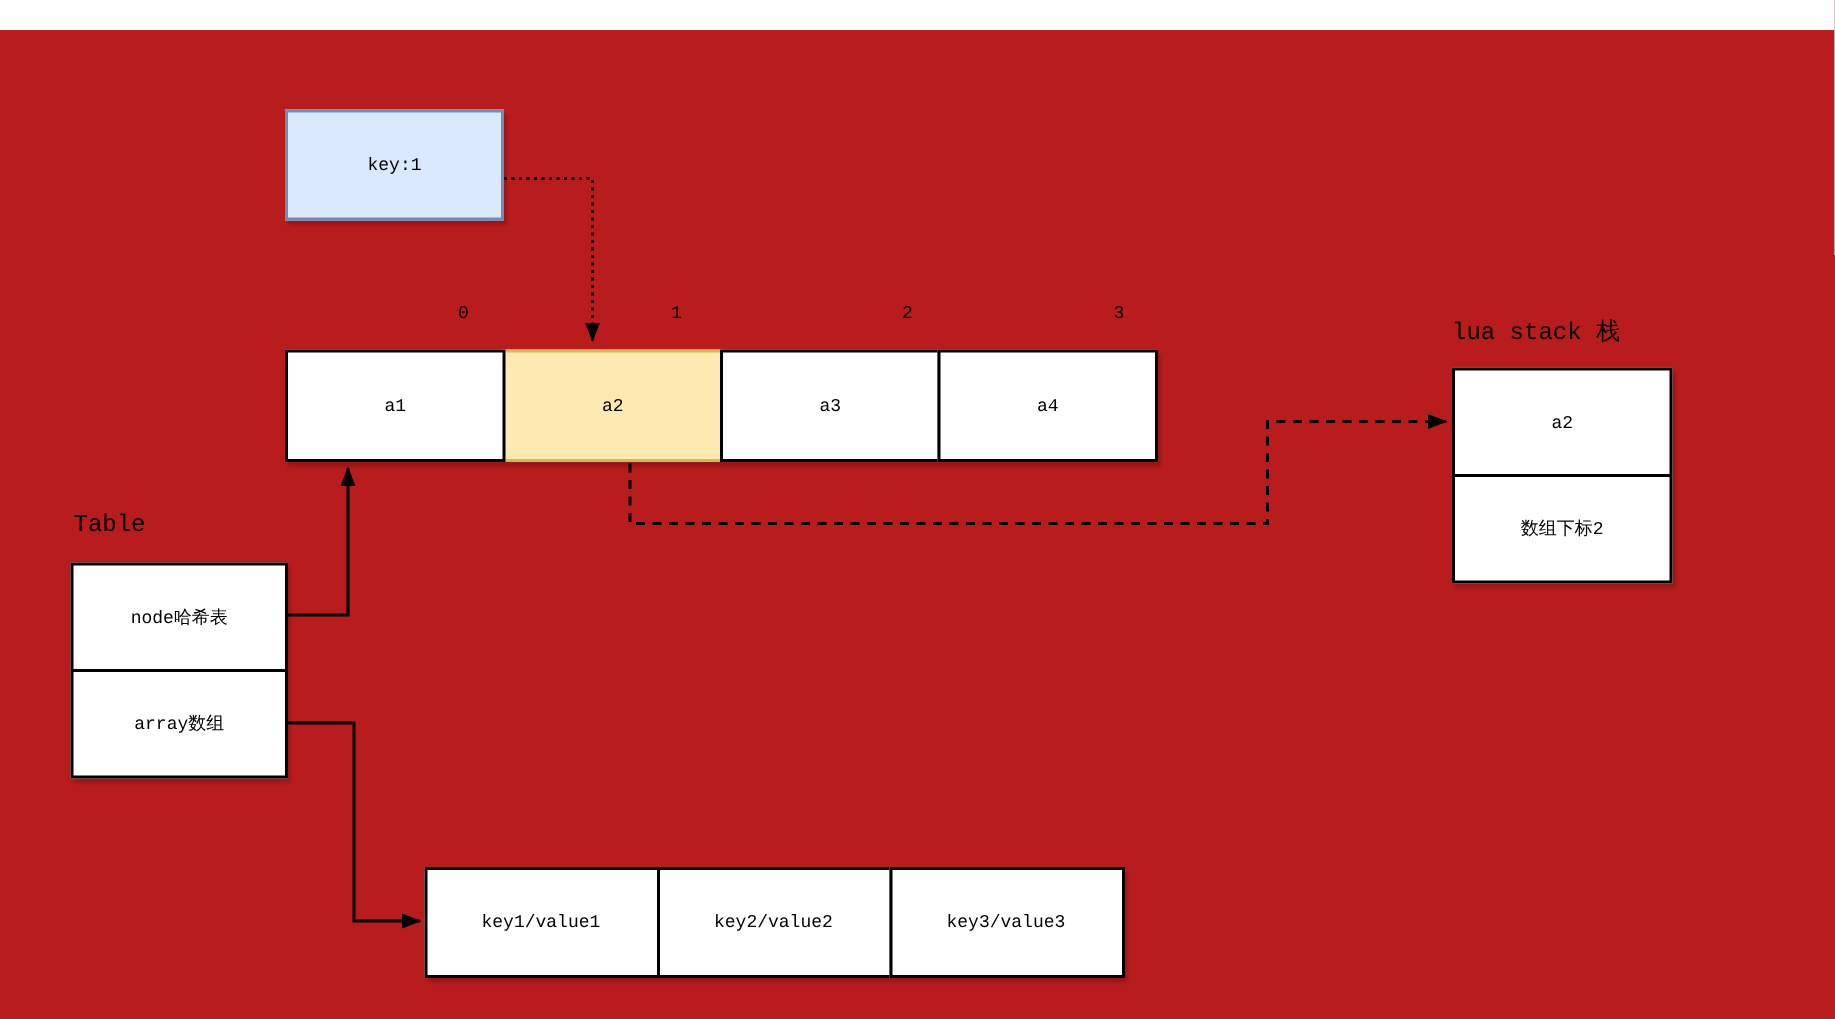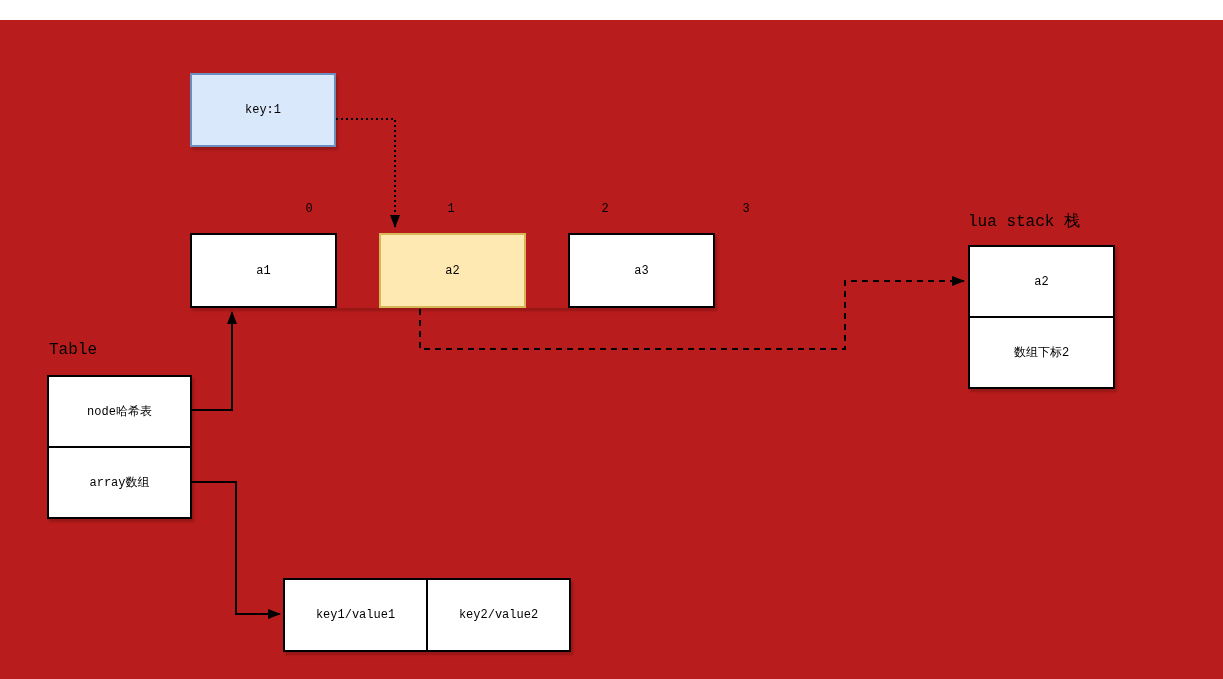--- a/index.html
+++ b/index.html
@@ -21,21 +21,21 @@
 
   
   .key-box {
     left:190px; top:53px; width:146px; height:74px;
     background:var(--key-fill,#dae8fc);
     border:2px solid var(--key-border,#6c8ebf);
     box-shadow:2px 3px 2px rgba(0,0,0,0.18);
   }
 
   
-  .array-row { position:absolute; left:190px; top:213px; display:flex; box-shadow:2px 3px 2px rgba(0,0,0,0.18);gap:44px; }
+  .array-row { position:absolute; left:190px; top:213px; display:flex; box-shadow:2px 3px 2px rgba(0,0,0,0.18); }
   .acell {
     box-sizing:border-box; width:147px; height:75px;
     border:2px solid #000; background:#fff;
     display:flex; align-items:center; justify-content:center;
     font-size:12px; margin-left:-2px; position:relative; z-index:1;
   }
   .acell:first-child { margin-left:0; }
   .acell.highlight {
     background:var(--hl-fill,#ffe9b3);
     border-color:var(--hl-border,#d6b656);
@@ -58,24 +58,24 @@
   .table-box { left:47px; top:355px; }
   .table-box .vcell { width:145px; height:73px; }
 
   .text-label { position:absolute; font-size:16px; white-space:nowrap; }
   .lua-stack-label { left:968px; top:191px; }
   .table-label { left:49px; top:321px; }
 
   
   .hash-row { position:absolute; left:283px; top:558px; display:flex; box-shadow:2px 3px 2px rgba(0,0,0,0.18); }
   .hcell {
-    box-sizing:border-box; width:145px; height:74px;
+    box-sizing:border-box; width:157px; height:74px;
     border:2px solid #000; background:#fff;
-    display:flex; align-items:center; justify-content:center;
-    font-size:12px; margin-left:-2px;
+    display:flex; align-items:center; 
+    font-size:12px; margin-left:-2px;padding-left:36px;
   }
   .hcell:first-child { margin-left:0; }
 </style>
 </head>
 <body>
 
 <div class="canvas">
 
   <svg class="arrows" viewBox="0 0 1223 679" xmlns="http://www.w3.org/2000/svg">
     <defs>
@@ -101,20 +101,23 @@
   <div class="array-row">
     <div class="acell">
       <span>a1</span>
     </div>
     <div class="acell highlight">
       <span>a2</span>
     </div>
     <div class="acell">
       <span>a3</span>
     </div>
+    <div class="acell">
+      <span>a4</span>
+    </div>
   </div>
 
   <div class="text-label lua-stack-label">lua stack 栈</div>
   <div class="vbox stack-box">
     <div class="vcell">
       <span>a2</span>
     </div>
     <div class="vcell">
       <span>数组下标2</span>
     </div>
@@ -130,15 +133,18 @@
     </div>
   </div>
 
   <div class="hash-row">
     <div class="hcell">
       <span>key1/value1</span>
     </div>
     <div class="hcell">
       <span>key2/value2</span>
     </div>
+    <div class="hcell">
+      <span>key3/value3</span>
+    </div>
   </div>
 
 </div>
 
 </body></html>

